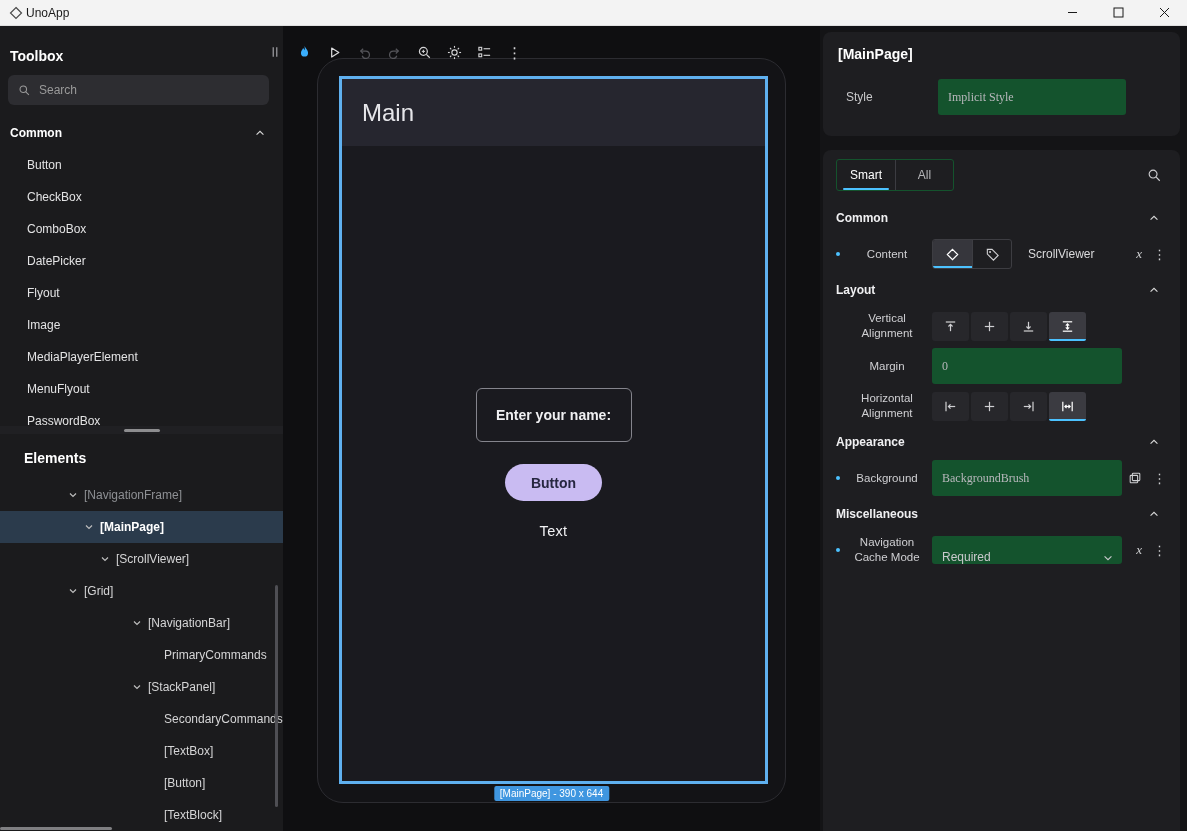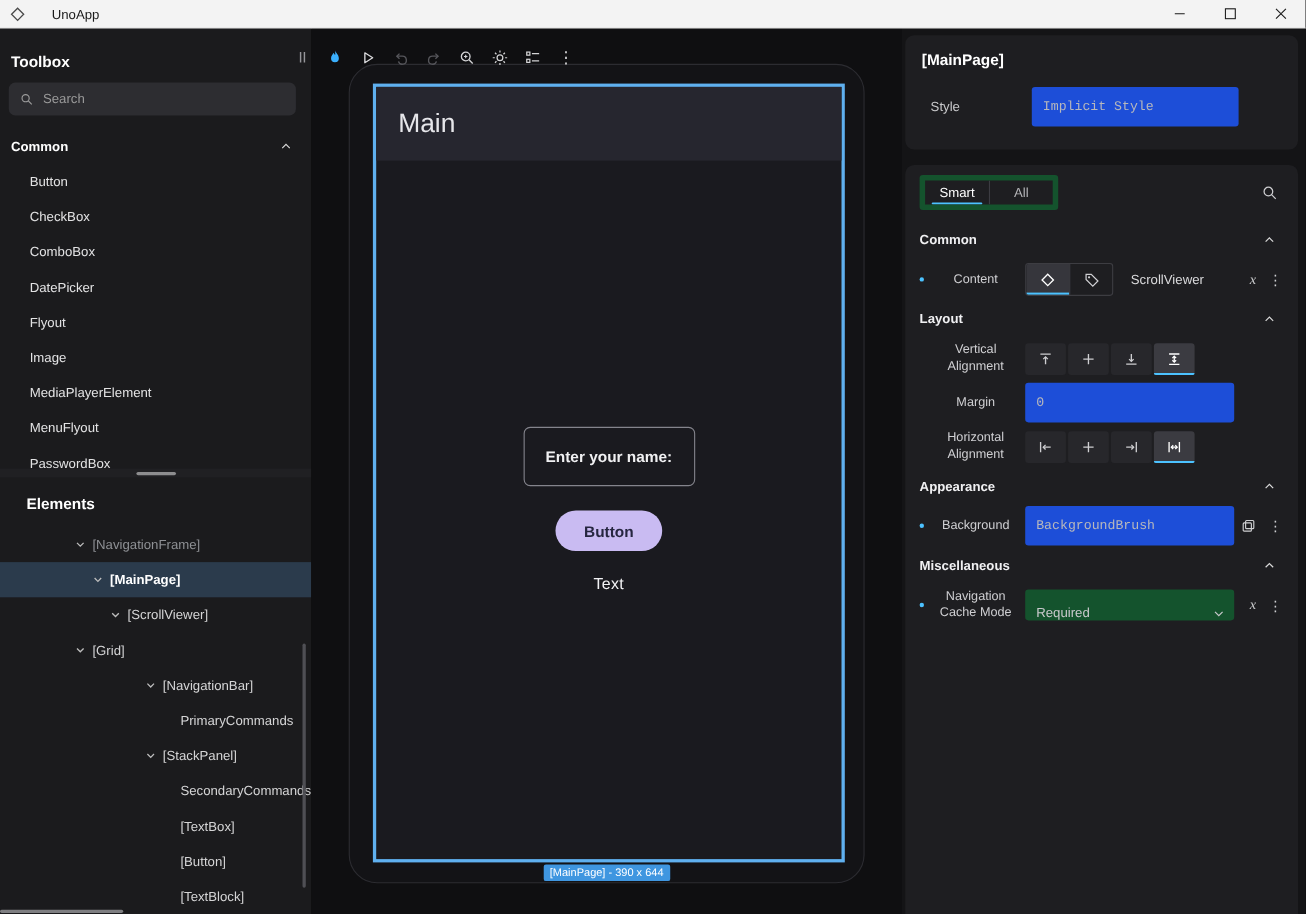--- a/index.html
+++ b/index.html
@@ -1,21 +1,21 @@
 <!DOCTYPE html>
 <html><head>
 <meta charset="utf-8">
 <style>
   * { margin:0; padding:0; box-sizing:border-box; }
   html,body { width:1187px; height:831px; overflow:hidden; }
   body { font-family:"Liberation Sans", sans-serif; background:#0f0f11; color:#ddd; }
 
   
   .titlebar { height:26px; background:#f3f3f3; border-bottom:1px solid #e0e0e0; display:flex; align-items:center; color:#1a1a1a; font-size:12px; }
-  .titlebar-left { display:flex; align-items:center; gap:24px; padding-left:9px; }
+  .titlebar-left { display:flex; align-items:center; gap:3px; padding-left:9px; }
   .win-controls { margin-left:auto; display:flex; height:100%; }
   .win-btn { width:46px; height:100%; display:flex; align-items:center; justify-content:center; }
 
   
   .app { display:flex; height:805px; position:relative; }
 
   
   .left { width:283px; flex:none; background:#1b1b1d; display:flex; flex-direction:column; position:relative; }
   .panel-title { font-size:14px; font-weight:bold; color:#fff; }
   .toolbox { height:400px; flex:none; overflow:hidden; padding-top:22px; }
@@ -54,25 +54,25 @@
   .canvas-text { font-size:14.5px; color:#f2f2f4; font-weight:500; letter-spacing:0.3px; }
   .size-badge { position:absolute; bottom:30px; left:50%; transform:translateX(-50%); background:#3f96e0; color:#fff; font-size:10px; padding:2px 6px; border-radius:2px; white-space:nowrap; }
 
   
   .right { width:367px; flex:none; background:#141416; padding:6px 7px 0 3px; display:flex; flex-direction:column; }
   .card { background:#1e1e21; border-radius:8px; }
   .top-card { flex:none; height:104px; padding:14px 15px; }
   .insp-title { font-size:14px; font-weight:bold; color:#fff; }
   .style-row { display:flex; align-items:center; margin-top:17px; }
   .style-row .lbl { width:100px; font-size:12px; color:#c9c9cb; padding-left:8px; }
-  .text-input { width:188px; height:28px; background:#1d4ed8; border:none; border-radius:3px; color:#b8b8bc; font-size:12px; padding:18px 10px; font-family:Liberation Mono, monospace; outline:none; }
+  .text-input { width:188px; height:28px; background:#14532d; border:none; border-radius:3px; color:#b8b8bc; font-size:12px; padding:18px 10px; font-family:Liberation Serif, serif; outline:none; }
   .props-card { margin-top:14px; flex:1; border-radius:8px 8px 0 0; padding:8px 12px 0 13px; display:flex; flex-direction:column; }
 
   .tabs-row { height:34px; display:flex; align-items:center; margin-bottom:10px; }
-  .tab-group { display:flex; border:5px solid #14532d; border-radius:3px; overflow:hidden; height:32px; }
+  .tab-group { display:flex; border:1px solid #14532d; border-radius:3px; overflow:hidden; height:32px; }
   .tab { width:58px; display:flex; align-items:center; justify-content:center; font-size:12px; color:#b5b5b8; position:relative; }
   .tab + .tab { border-left:1px solid #3c3c42; }
   .tab.active { color:#fff; }
   .tab.active::after { content:""; position:absolute; left:6px; right:6px; bottom:0; height:2px; background:#4cc2ff; border-radius:1px; }
   .tabs-row .search-ico { margin-left:auto; margin-right:6px; }
 
   .sec-header { height:32px; display:flex; align-items:center; font-size:12px; font-weight:bold; color:#f0f0f2; }
   .sec-header .chev { margin-left:auto; margin-right:8px; }
   .prop-row { min-height:40px; display:flex; align-items:center; }
   .dotcol { width:12px; flex:none; display:flex; align-items:center; }

